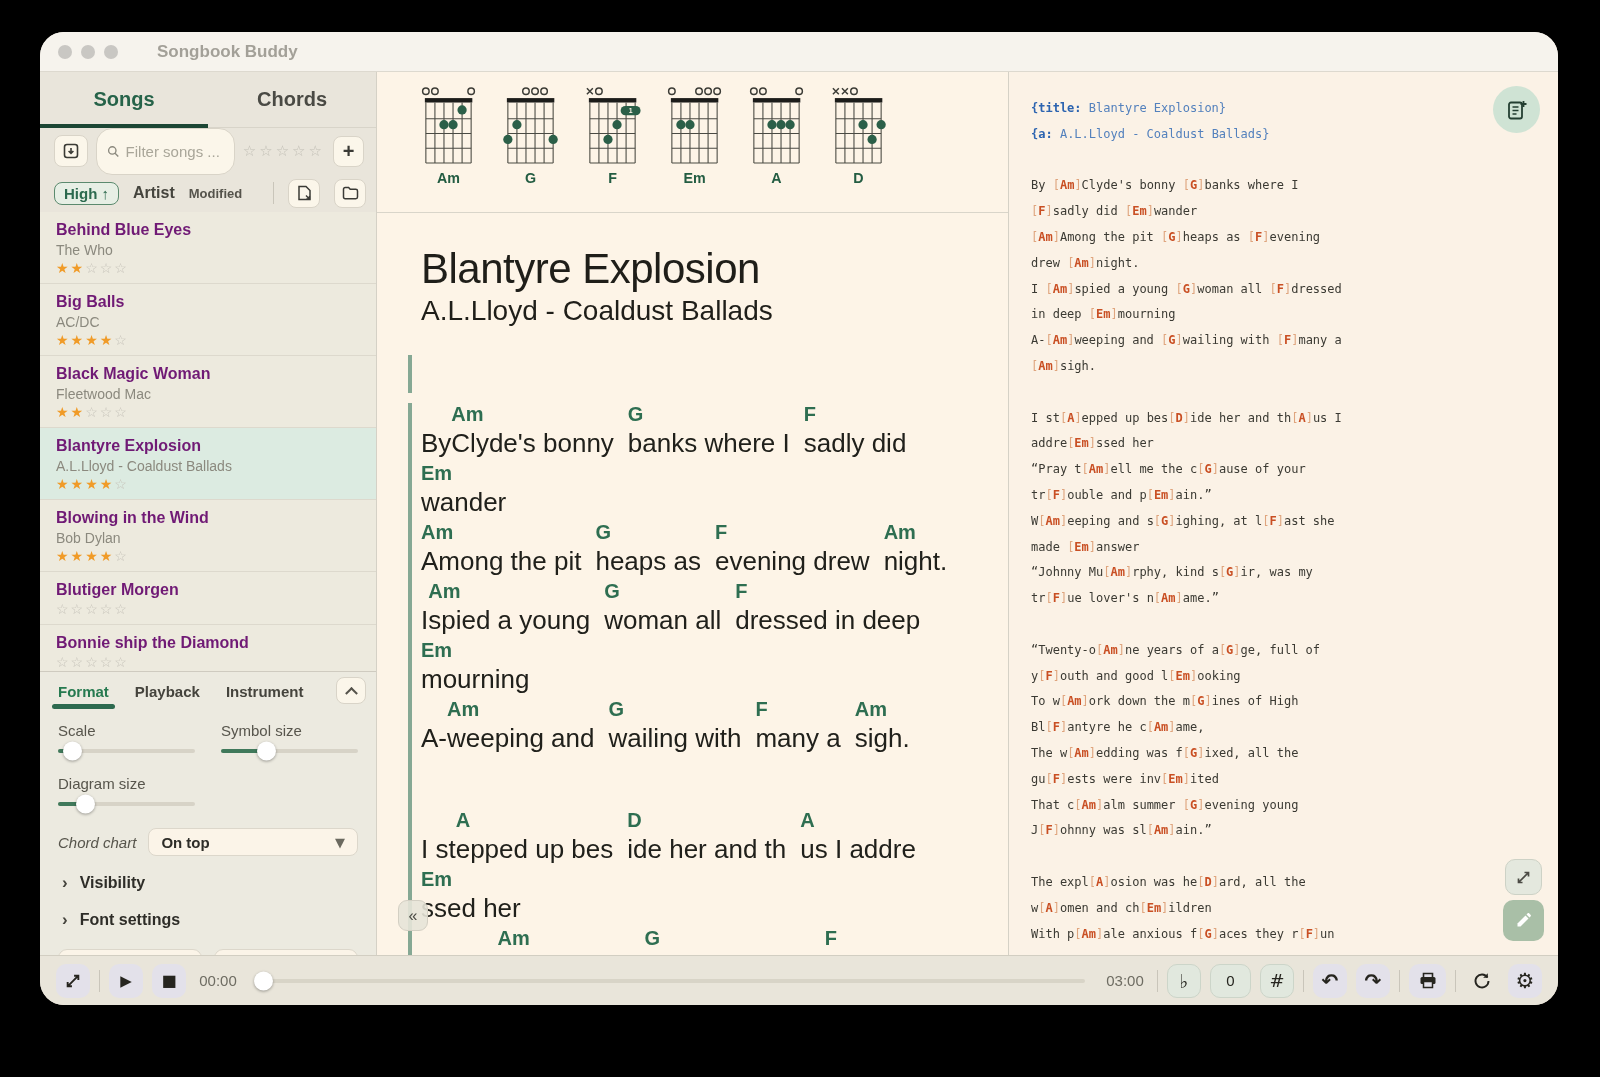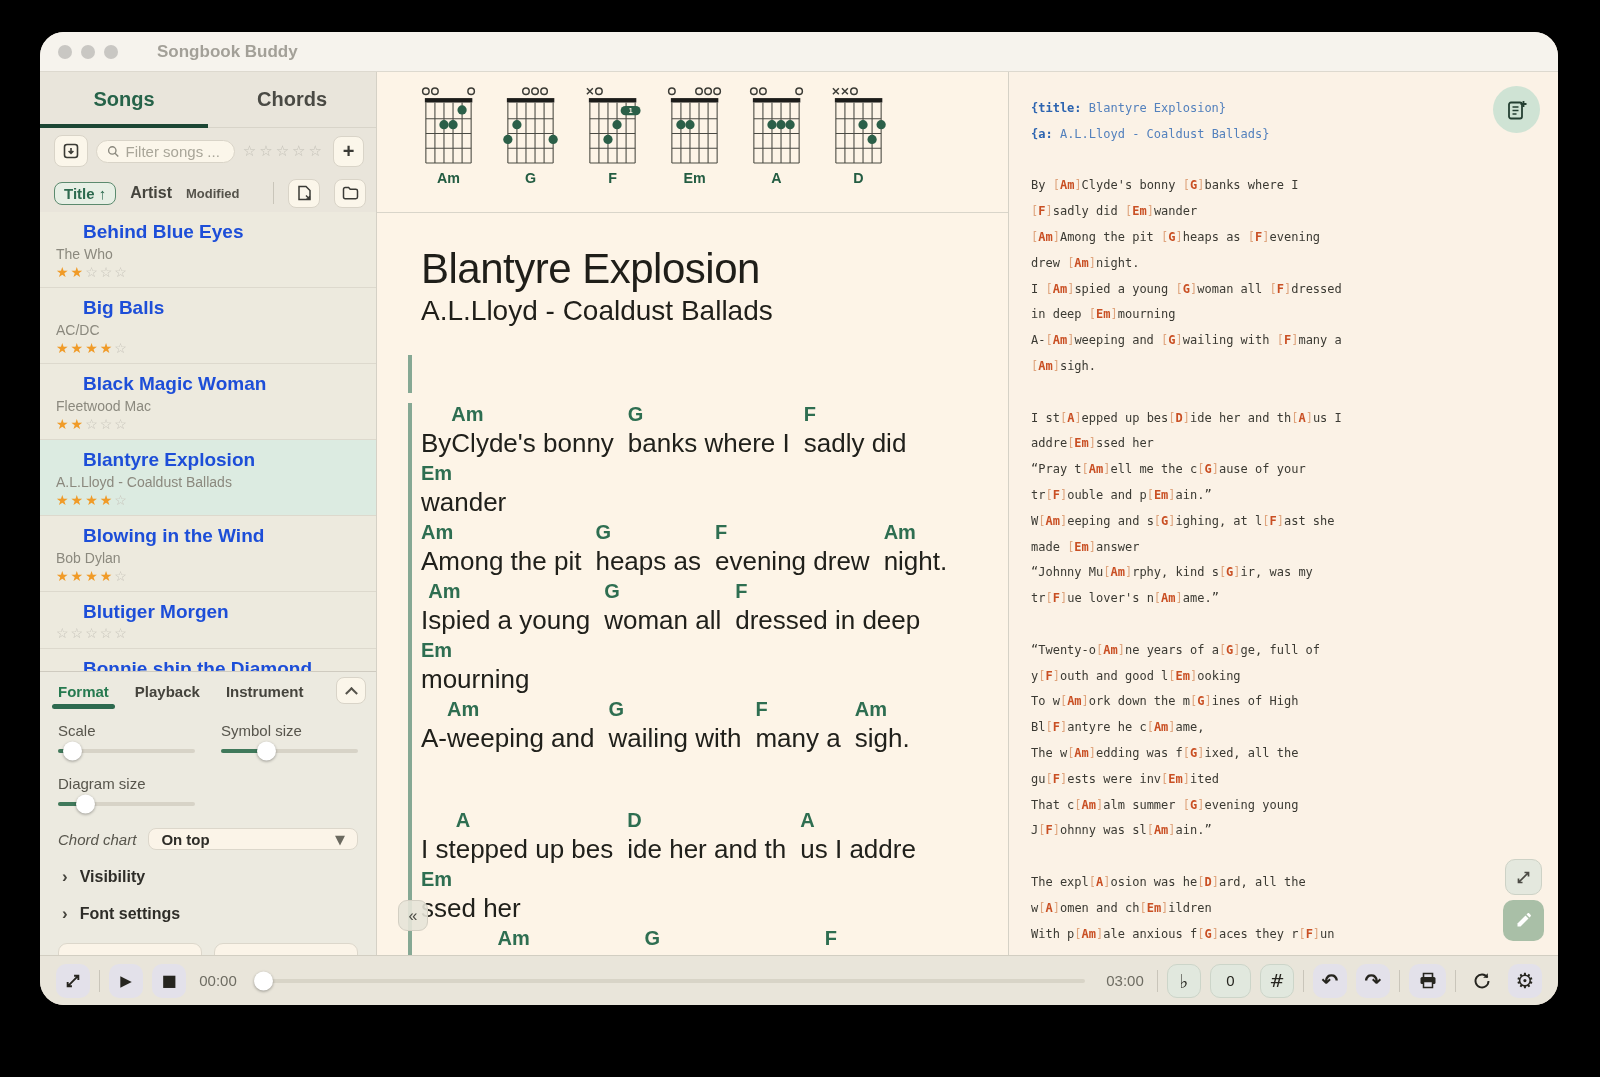--- a/index.html
+++ b/index.html
@@ -20,39 +20,39 @@
     display:flex; flex-direction:column; min-height:0; }
   .side-tabs { height:56px; flex:0 0 56px; display:flex; border-bottom:1px solid #d8d4c9; }
   .side-tab { flex:1; display:flex; align-items:center; justify-content:center;
     font-size:20px; font-weight:bold; color:#4a4a44; position:relative; cursor:default; }
   .side-tab.active { color:#266349; }
   .side-tab.active::after { content:""; position:absolute; left:0; right:0; bottom:-1px; height:4px; background:#1c4634; }
   .filter-row { height:46px; flex:0 0 46px; display:flex; align-items:center; padding:0 12px 0 14px; gap:8px; }
   .sq-btn { background:#fbf6ea; border:1px solid #d9d4c8; border-radius:8px;
     display:flex; align-items:center; justify-content:center; color:#3a3a35; }
   .import-btn { width:34px; height:32px; }
-  .search-box { flex:1; height:23px; background:#fbf6ea; border:1px solid #d9d4c8; border-radius:16px;
+  .search-box { flex:1; height:47px; background:#fbf6ea; border:1px solid #d9d4c8; border-radius:16px;
     display:flex; align-items:center; padding:0 10px; gap:6px; min-width:0; }
   .search-box input { border:none; outline:none; background:transparent; font-size:15px; color:#5a584f;
     width:100%; font-family:"Liberation Sans",sans-serif; }
   .search-box input::placeholder { color:#a9a699; }
   .filter-stars { font-size:15px; color:#c3c0b7; letter-spacing:3px; white-space:nowrap; }
   .plus-btn { width:31px; height:31px; font-size:20px; font-weight:bold; }
   .sort-row { height:38px; flex:0 0 38px; display:flex; align-items:center; padding:0 10px 0 14px; gap:14px; }
   .sort-title { background:#e7efe5; border:1px solid #5b8a6e; border-radius:8px; color:#2d6a4f;
     font-size:15px; font-weight:bold; padding:2px 9px; }
   .sort-artist { font-size:16px; font-weight:bold; color:#45443d; }
   .sort-modified { font-size:13px; font-weight:bold; color:#55534b; }
   .sort-spacer { flex:1; }
   .v-div { width:1px; height:22px; background:#c9c5ba; }
   .mini-btn { width:32px; height:29px; }
   .song-list { flex:1; min-height:0; overflow:hidden; background:#edeade; }
   .song-row { padding:9px 16px 7px 16px; border-bottom:1px solid #ddd9cd; }
   .song-row.selected { background:#dcebe1; }
-  .song-title { font-size:19px; font-weight:600; color:#1d4ed8;margin-left:27px; }
+  .song-title { font-size:16px; font-weight:600; color:#701a75; }
   .song-artist { font-size:14px; color:#8b897e; margin-top:3px; }
   .stars { margin-top:2px; font-size:14px; letter-spacing:2px; }
   .star.f { color:#f09b28; } .star.e { color:#c6c3ba; }
   
   .format-panel { flex:0 0 284px; height:284px; background:#eceae0; border-top:1px solid #cfcbc0;
     overflow:hidden; display:flex; flex-direction:column; }
   .fp-tabs { height:38px; flex:0 0 38px; display:flex; align-items:center; padding:0 10px 0 18px; gap:26px; position:relative; }
   .fp-tab { font-size:15px; font-weight:bold; color:#45443d; position:relative; white-space:nowrap; }
   .fp-tab.active { color:#267a50; }
   .fp-tab.active::after { content:""; position:absolute; left:-6px; right:-6px; bottom:-9px; height:5px;
@@ -62,21 +62,21 @@
     transform:rotate(45deg) translate(2px,2px); }
   .fp-body { padding:6px 18px 0 18px; }
   .slider-grid { display:grid; grid-template-columns:1fr 1fr; column-gap:26px; row-gap:2px; }
   .sl-label { font-size:15px; color:#57554c; margin:6px 0 10px 0; }
   .sl-track { position:relative; height:4px; border-radius:2px; background:#d7d3c7; margin-bottom:14px; }
   .sl-fill { position:absolute; left:0; top:0; bottom:0; background:#40795b; border-radius:2px; }
   .sl-thumb { position:absolute; top:50%; width:19px; height:19px; background:#fff; border-radius:50%;
     transform:translate(-9px,-50%); box-shadow:0 1px 3px rgba(0,0,0,.35); }
   .cc-row { display:flex; align-items:center; margin-top:8px; gap:12px; }
   .cc-label { font-size:15px; color:#57554c; white-space:nowrap;font-style:italic; }
-  .cc-select { flex:1; height:22px; background:#fbf4e8; border:1px solid #dcd7cb; border-radius:8px;
+  .cc-select { flex:1; height:28px; background:#fbf4e8; border:1px solid #dcd7cb; border-radius:8px;
     display:flex; align-items:center; padding:0 12px; font-size:15px; font-weight:bold; color:#2e2d28; }
   .cc-select .arrow { margin-left:auto; color:#6b695f; font-size:13px; }
   .fp-section { margin-top:17px; font-size:16px; font-weight:bold; color:#2e2d28; display:flex; align-items:center; gap:12px; padding-left:4px; }
   .fp-section .caret { font-size:17px; color:#45443d; }
   .fp-buttons { display:flex; gap:12px; margin-top:19px; }
   .fp-btn { flex:1; height:34px; background:#fbf4e8; border:1px solid #dcd7cb; border-radius:9px;
     font-size:15px; font-weight:bold; color:#2e2d28; display:flex; align-items:center; justify-content:center; }
   
   .center { width:632px; flex:0 0 632px; display:flex; flex-direction:column; min-height:0;
     background:#fdf4e7; border-right:1px solid #d5d1c6; }
@@ -160,21 +160,21 @@
             <circle cx="6.3" cy="6.3" r="4.4" fill="none" stroke="#8b897e" stroke-width="1.6"></circle>
             <path d="M9.6 9.6 L13.4 13.4" stroke="#8b897e" stroke-width="1.6"></path>
           </svg>
           <input type="text" value="" placeholder="Filter songs ..." style="">
         </div>
         <span class="filter-stars">☆☆☆☆☆</span>
         <div class="sq-btn plus-btn">+</div>
       </div>
 
       <div class="sort-row">
-        <span class="sort-title">Title ↑</span>
+        <span class="sort-title">High ↑</span>
         <span class="sort-artist">Artist</span>
         <span class="sort-modified">Modified</span>
         <span class="sort-spacer"></span>
         <span class="v-div"></span>
         <div class="sq-btn mini-btn">
           <svg class="icon-svg" width="15" height="16" viewBox="0 0 15 16">
             <path d="M2 1.5h7l4 4V14.5H2z" fill="none" stroke="#3a3a35" stroke-width="1.5"></path>
             <path d="M9 10.5l3.4 3.4 M12.4 10.9v3h-3" fill="none" stroke="#3a3a35" stroke-width="1.4"></path>
           </svg>
         </div>

